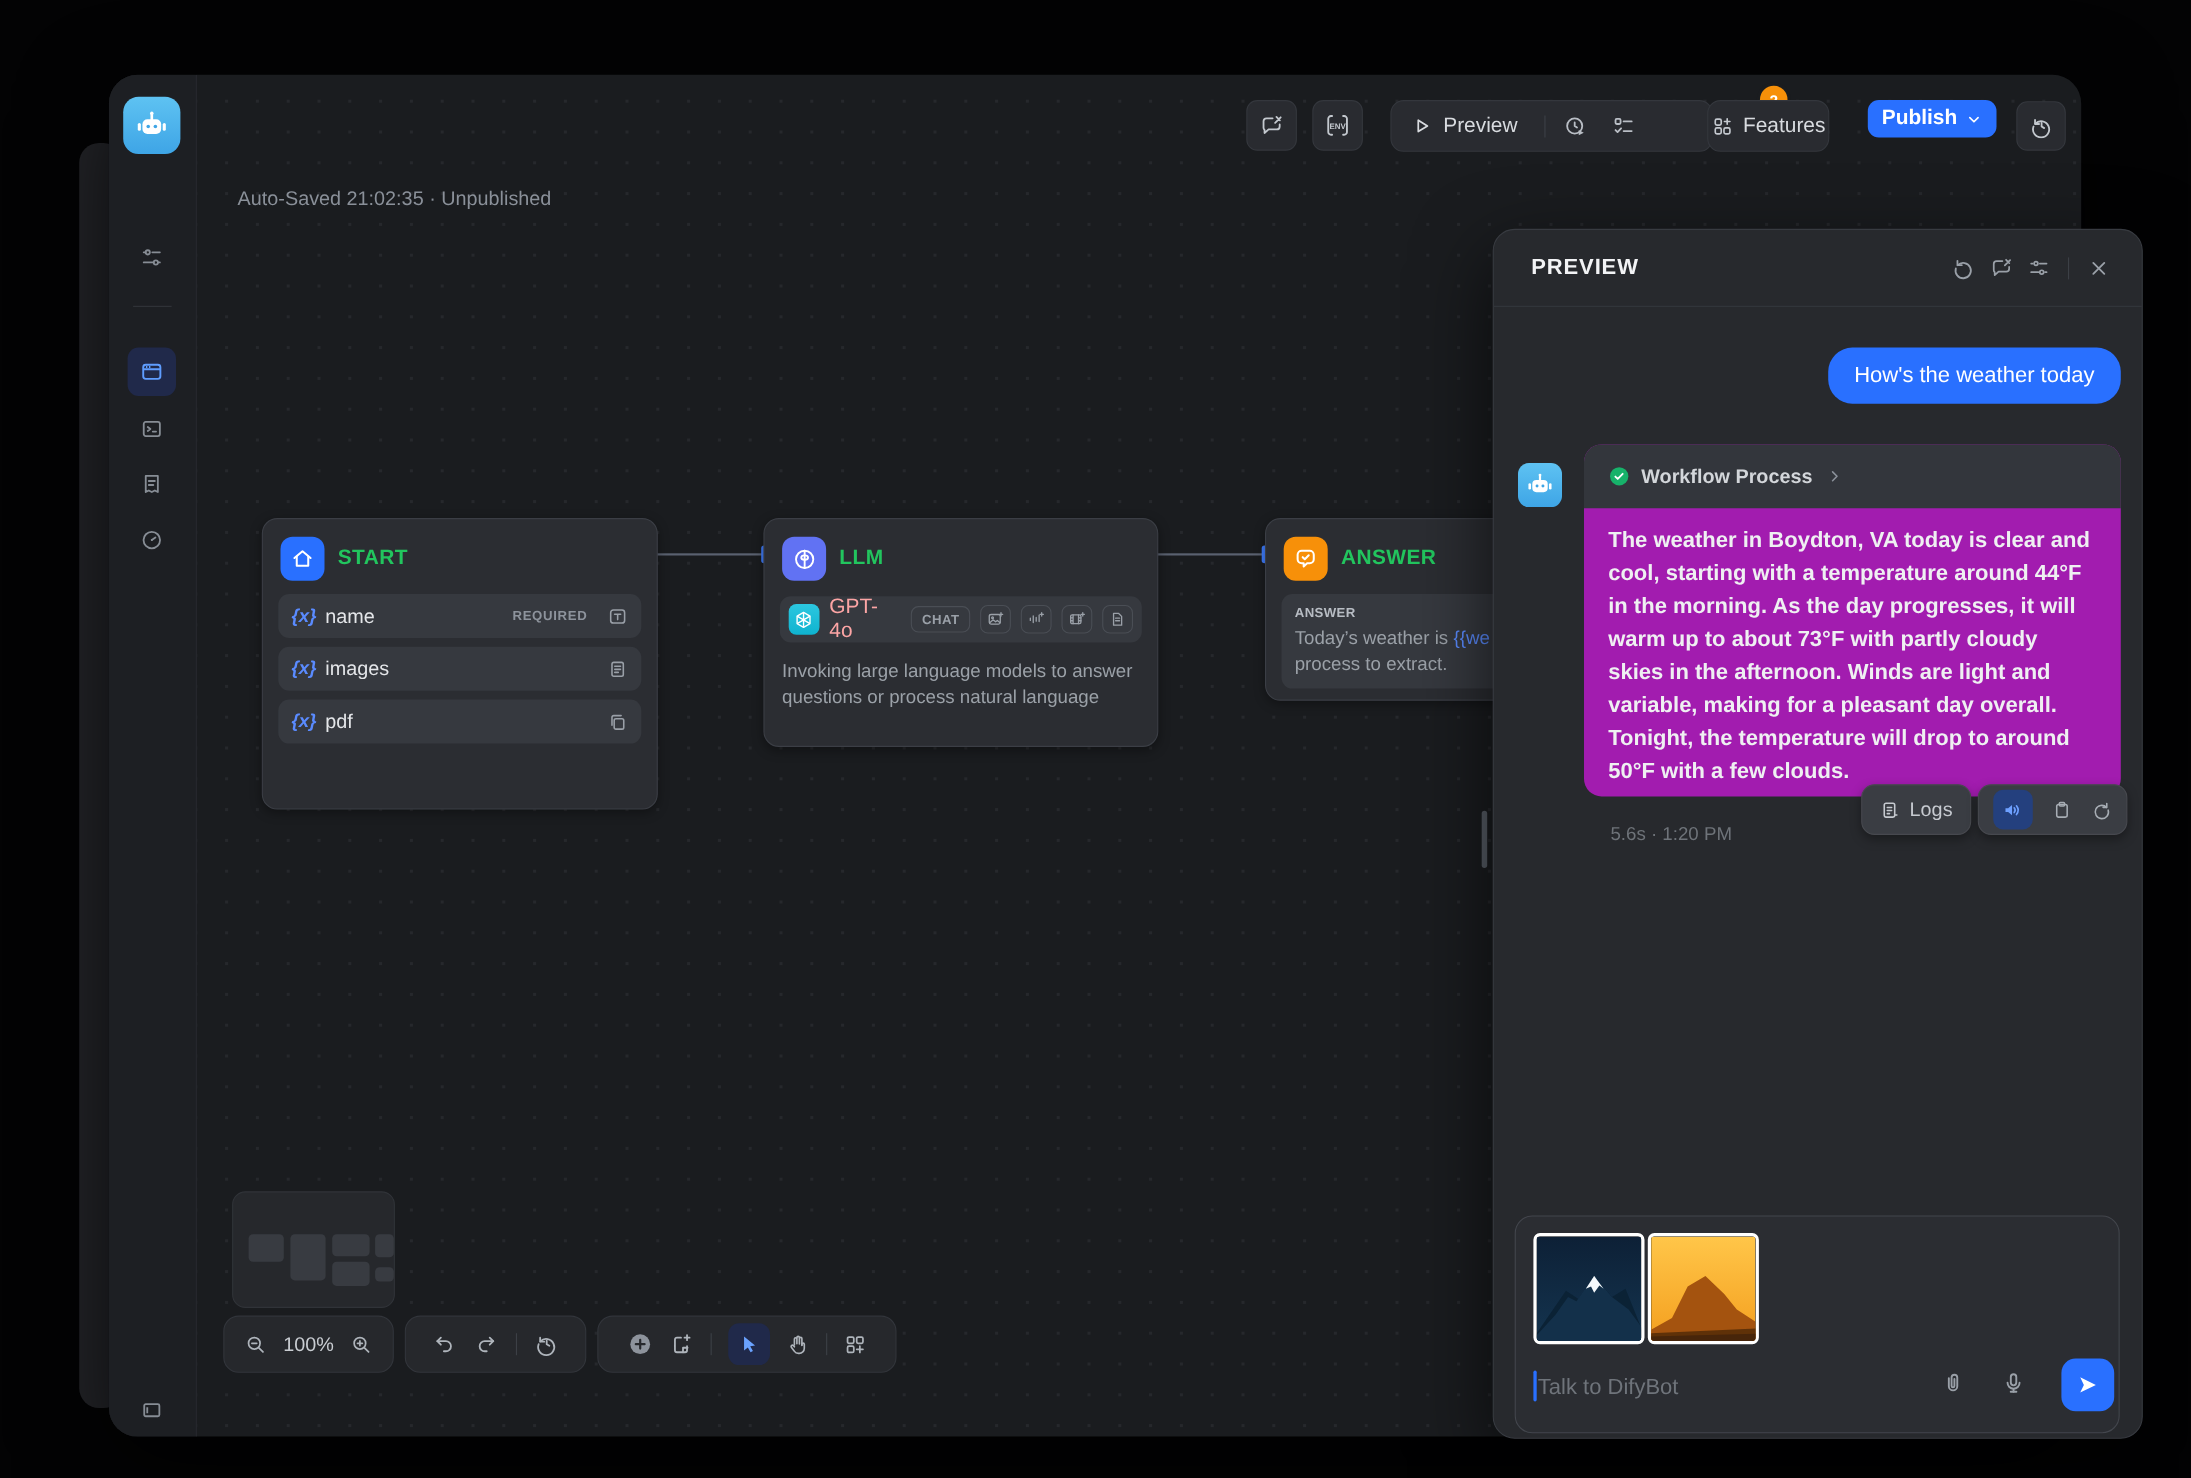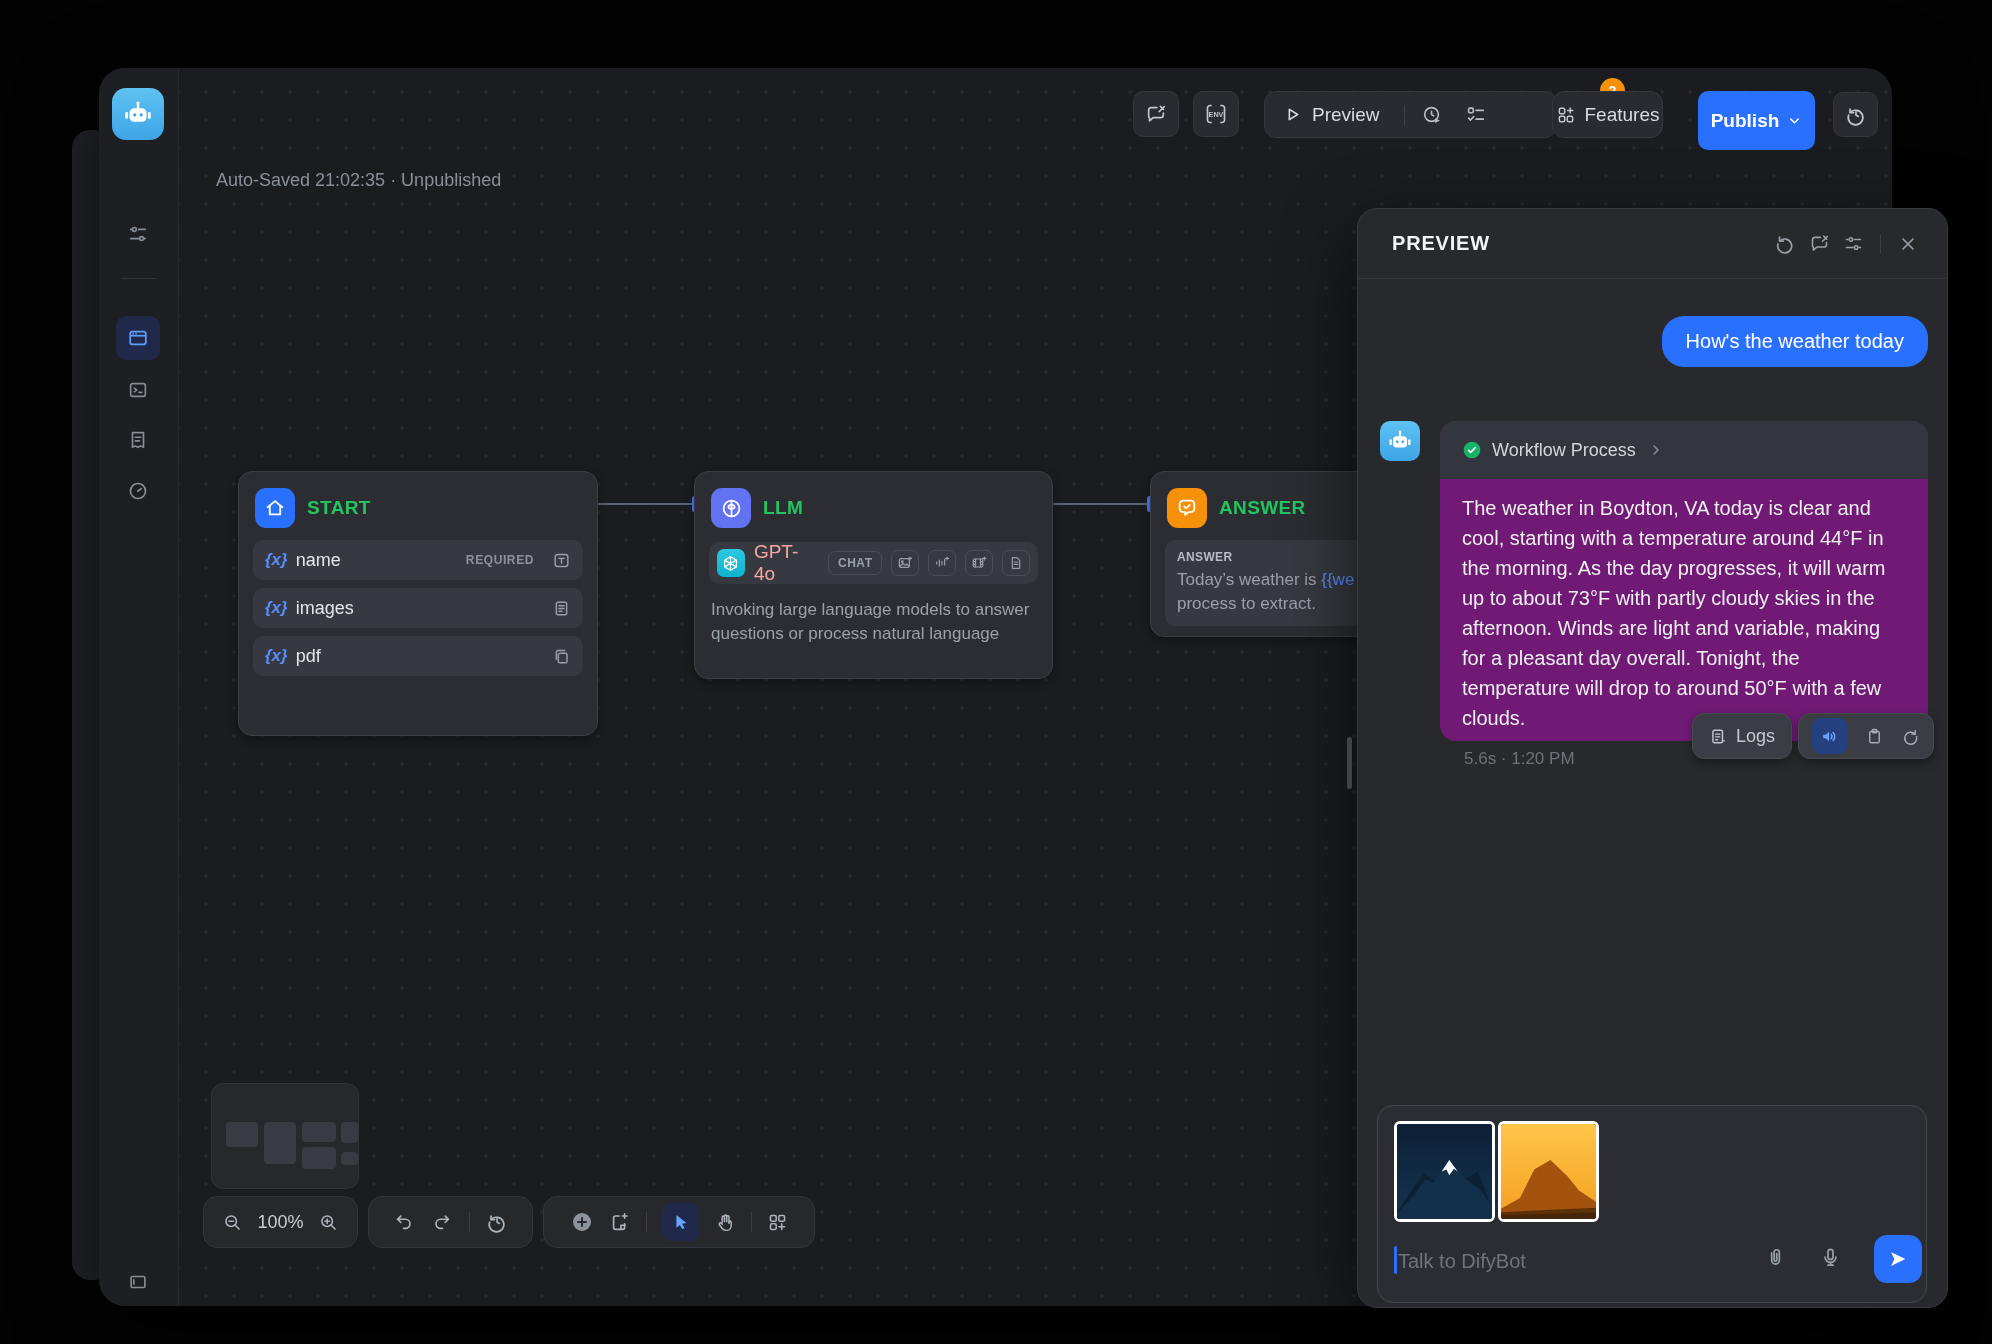--- a/index.html
+++ b/index.html
@@ -26,21 +26,21 @@
 
   
   .autosave{left:117px;top:102px;font-size:18px;color:#8a9099;}
   .icon-btn{width:44px;height:44px;border-radius:10px;background:#292b30;border:1px solid #34373d;
     display:flex;align-items:center;justify-content:center;color:#c3c8ce;}
   .pill{height:45px;border-radius:12px;background:#292b30;border:1px solid #34373d;display:flex;align-items:center;}
   .pill .lbl{font-size:19px;color:#d8dbdf;}
   .vdiv{width:1px;height:20px;background:#3c4046;}
   .badge{width:25px;height:25px;border-radius:50%;background:#f79009;color:#fff;font-size:14px;font-weight:bold;
     display:flex;align-items:center;justify-content:center;box-shadow:0 0 0 3px #1a1c1f;}
-  .publish{height:59px;border-radius:10px;background:#2970ff;color:#fff;font-size:19px;font-weight:600;
+  .publish{height:34px;border-radius:10px;background:#2970ff;color:#fff;font-size:19px;font-weight:600;
     display:flex;align-items:center;justify-content:center;gap:8px;}
 
   
   .node{background:#2b2d32;border:1px solid #3b3e45;border-radius:14px;box-shadow:0 3px 10px rgba(0,0,0,.35);}
   .node-head{display:flex;align-items:center;gap:12px;padding:16px 16px 12px 16px;}
   .node-ic{width:40px;height:40px;border-radius:11px;display:flex;align-items:center;justify-content:center;}
   .node-title{font-size:19px;font-weight:700;color:#22c55e;letter-spacing:.02em;}
   .field{margin:0 14px 8px 14px;height:40px;border-radius:10px;background:#36393f;
     display:flex;align-items:center;padding:0 12px;gap:8px;}
   .vtoken{color:#5a8bff;font-weight:700;font-style:italic;font-size:17px;}
@@ -75,21 +75,21 @@
   
   .panel{left:1357px;top:208px;width:589px;height:1098px;border-radius:20px;background:#27292d;
     border:1px solid #383b41;box-shadow:0 24px 70px rgba(0,0,0,.65);}
   .panel-head{height:69px;border-bottom:1px solid #34373c;display:flex;align-items:center;padding:0 22px 0 34px;}
   .panel-title{font-size:20px;font-weight:700;letter-spacing:.04em;color:#f2f3f5;}
   .phead-ic{color:#9aa0a8;width:34px;height:34px;display:flex;align-items:center;justify-content:center;}
   .bubble-user{right:19px;top:107px;max-width:430px;background:#2970ff;border-radius:22px;
     padding:14px 24px;font-size:20px;color:#fff;text-align:right;}
   .avatar{left:22px;top:212px;width:40px;height:40px;border-radius:10px;
     background:linear-gradient(180deg,#5ec2f2,#3ea5e6);display:flex;align-items:center;justify-content:center;}
-  .botcard{left:82px;top:212px;width:488px;height:320px;border-radius:16px;background:#701a75;}
+  .botcard{left:82px;top:195px;width:488px;height:320px;border-radius:16px;background:#a21caf;font-weight:bold;}
   .wfstrip{height:58px;border-radius:16px 16px 0 0;background:#33363c;display:flex;align-items:center;gap:10px;padding:0 22px;}
   .wflabel{font-size:18px;color:#d3d6da;}
   .botmsg{padding:14px 22px 0 22px;font-size:20px;line-height:30px;color:#eff0f2;}
   .act-pill{height:44px;border-radius:12px;background:#3a3d43;border:1px solid #47494f;
     box-shadow:0 4px 10px rgba(0,0,0,.35);display:flex;align-items:center;color:#c6cad0;}
   .speaker-on{width:36px;height:36px;border-radius:9px;background:#24407e;color:#6ea0ff;
     display:flex;align-items:center;justify-content:center;}
   .meta{left:106px;top:540px;font-size:17px;color:#6e7379;}
   .inputbox{left:19px;top:896px;width:548px;height:196px;border-radius:16px;background:#2b2d32;border:1.5px solid #43464d;}
   .thumb{top:15px;width:95px;height:95px;border:3px solid #fff;border-radius:6px;overflow:hidden;background:#000;}

